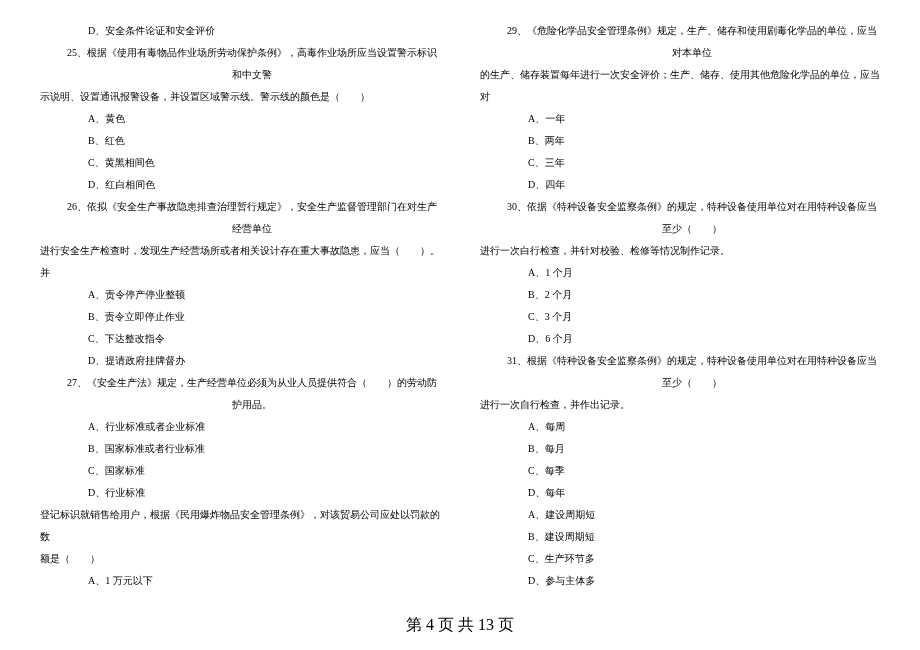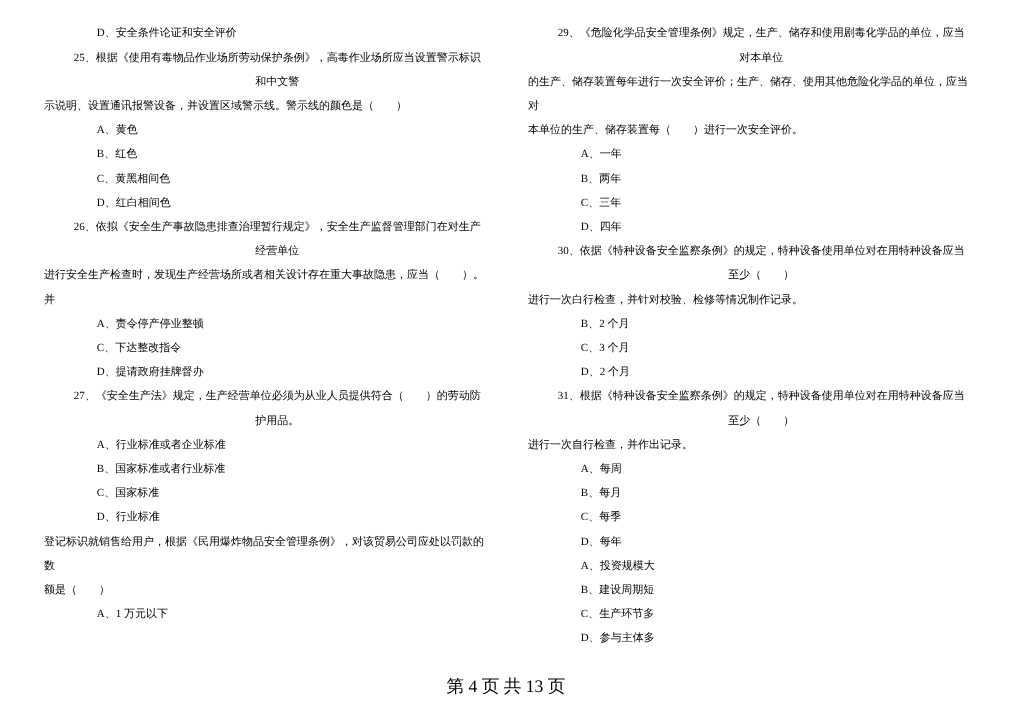--- a/index.html
+++ b/index.html
@@ -57,58 +57,59 @@
     <div class="q-line">25、根据《使用有毒物品作业场所劳动保护条例》，高毒作业场所应当设置警示标识和中文警</div>
     <div class="continuation">示说明、设置通讯报警设备，并设置区域警示线。警示线的颜色是（　　）</div>
     <div class="option-line">A、黄色</div>
     <div class="option-line">B、红色</div>
     <div class="option-line">C、黄黑相间色</div>
     <div class="option-line">D、红白相间色</div>
 
     <div class="q-line">26、依拟《安全生产事故隐患排查治理暂行规定》，安全生产监督管理部门在对生产经营单位</div>
     <div class="continuation">进行安全生产检查时，发现生产经营场所或者相关设计存在重大事故隐患，应当（　　）。并</div>
     <div class="option-line">A、责令停产停业整顿</div>
+    <div class="option-line">B、责令立即停止作业</div>
     <div class="option-line">C、下达整改指令</div>
     <div class="option-line">D、提请政府挂牌督办</div>
 
     <div class="q-line">27、《安全生产法》规定，生产经营单位必须为从业人员提供符合（　　）的劳动防护用品。</div>
     <div class="option-line">A、行业标准或者企业标准</div>
     <div class="option-line">B、国家标准或者行业标准</div>
     <div class="option-line">C、国家标准</div>
     <div class="option-line">D、行业标准</div>
 
     <div class="continuation">登记标识就销售给用户，根据《民用爆炸物品安全管理条例》，对该贸易公司应处以罚款的数</div>
     <div class="continuation">额是（　　）</div>
     <div class="option-line">A、1 万元以下</div>
 
   </div>
 
   <div class="column">
     <div class="q-line">29、《危险化学品安全管理条例》规定，生产、储存和使用剧毒化学品的单位，应当对本单位</div>
     <div class="continuation">的生产、储存装置每年进行一次安全评价；生产、储存、使用其他危险化学品的单位，应当对</div>
-    <div class="continuation">本单位的生产、储存装置每（　　）进行一次安全评价。</div>
     <div class="option-line">A、一年</div>
     <div class="option-line">B、两年</div>
     <div class="option-line">C、三年</div>
     <div class="option-line">D、四年</div>
 
     <div class="q-line">30、依据《特种设备安全监察条例》的规定，特种设备使用单位对在用特种设备应当至少（　　）</div>
     <div class="continuation">进行一次白行检查，并针对校验、检修等情况制作记录。</div>
+    <div class="option-line">A、1 个月</div>
     <div class="option-line">B、2 个月</div>
     <div class="option-line">C、3 个月</div>
-    <div class="option-line">D、2 个月</div>
+    <div class="option-line">D、6 个月</div>
 
     <div class="q-line">31、根据《特种设备安全监察条例》的规定，特种设备使用单位对在用特种设备应当至少（　　）</div>
     <div class="continuation">进行一次自行检查，并作出记录。</div>
     <div class="option-line">A、每周</div>
     <div class="option-line">B、每月</div>
     <div class="option-line">C、每季</div>
     <div class="option-line">D、每年</div>
 
-    <div class="option-line">A、投资规模大</div>
+    <div class="option-line">A、建设周期短</div>
     <div class="option-line">B、建设周期短</div>
     <div class="option-line">C、生产环节多</div>
     <div class="option-line">D、参与主体多</div>
 
   </div>
 </div>
 
 <div class="footer">第 4 页 共 13 页</div>
 
 </body></html>

